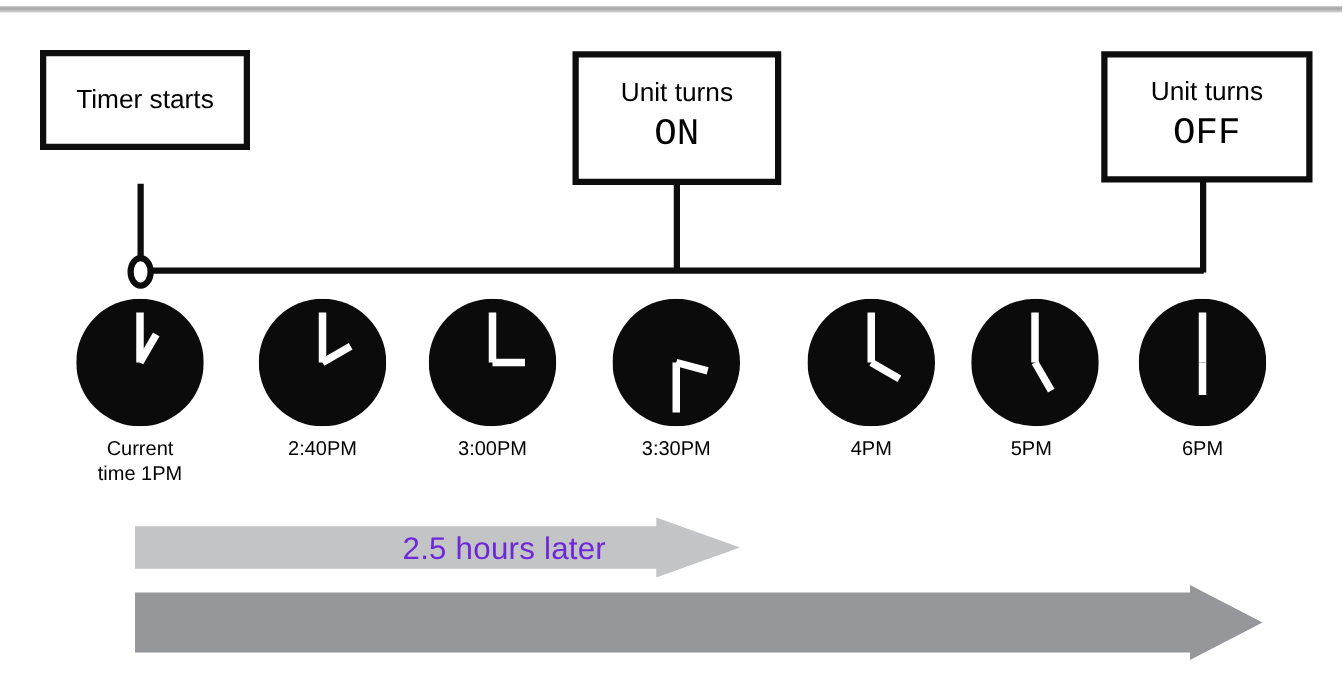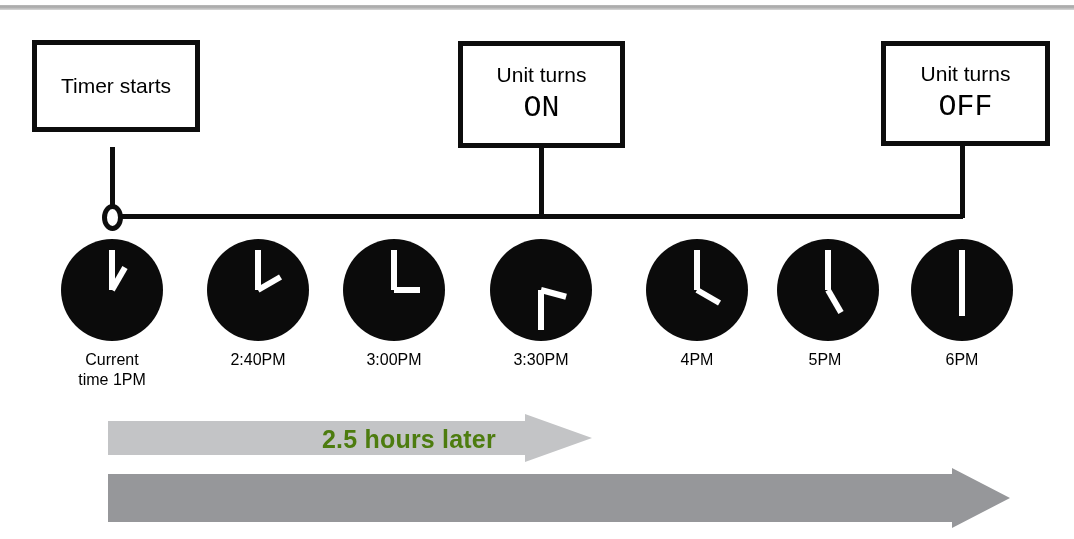--- a/index.html
+++ b/index.html
@@ -50,21 +50,21 @@
     margin-top: 4px;
     font-family: Liberation Mono, monospace;
   }
   .callout.single {
     justify-content: center;
   }
   .callout.single .line1 {
     font-size: 21px;
   }
 
-  #box-timer   { left: 32px;  top: 40px; width: 168px; height: 92px; }
+  #box-timer   { left: 32px;  top: 40px; width: 168px; height: 80px; }
   #box-on      { left: 458px; top: 41px; width: 167px; height: 107px; }
   #box-off     { left: 881px; top: 41px; width: 169px; height: 105px; }
 
   
   .vline {
     position: absolute;
     background: #0d0d0d;
     width: 5px;
   }
   .hline {
@@ -108,22 +108,22 @@
   }
 
   
   .arrow-wrap {
     position: absolute;
   }
   .arrow-wrap svg { display: block; }
   .arrow-label {
     position: absolute;
     font-size: 25px;
-    font-weight: bold;
-    color: #4d7c0f;
+    font-weight: normal;
+    color: #6d28d9;
     white-space: nowrap;
     letter-spacing: 0.2px;
   }
 </style>
 </head>
 <body>
 
 <div id="stage">
 
   <div class="top-rule"></div>

